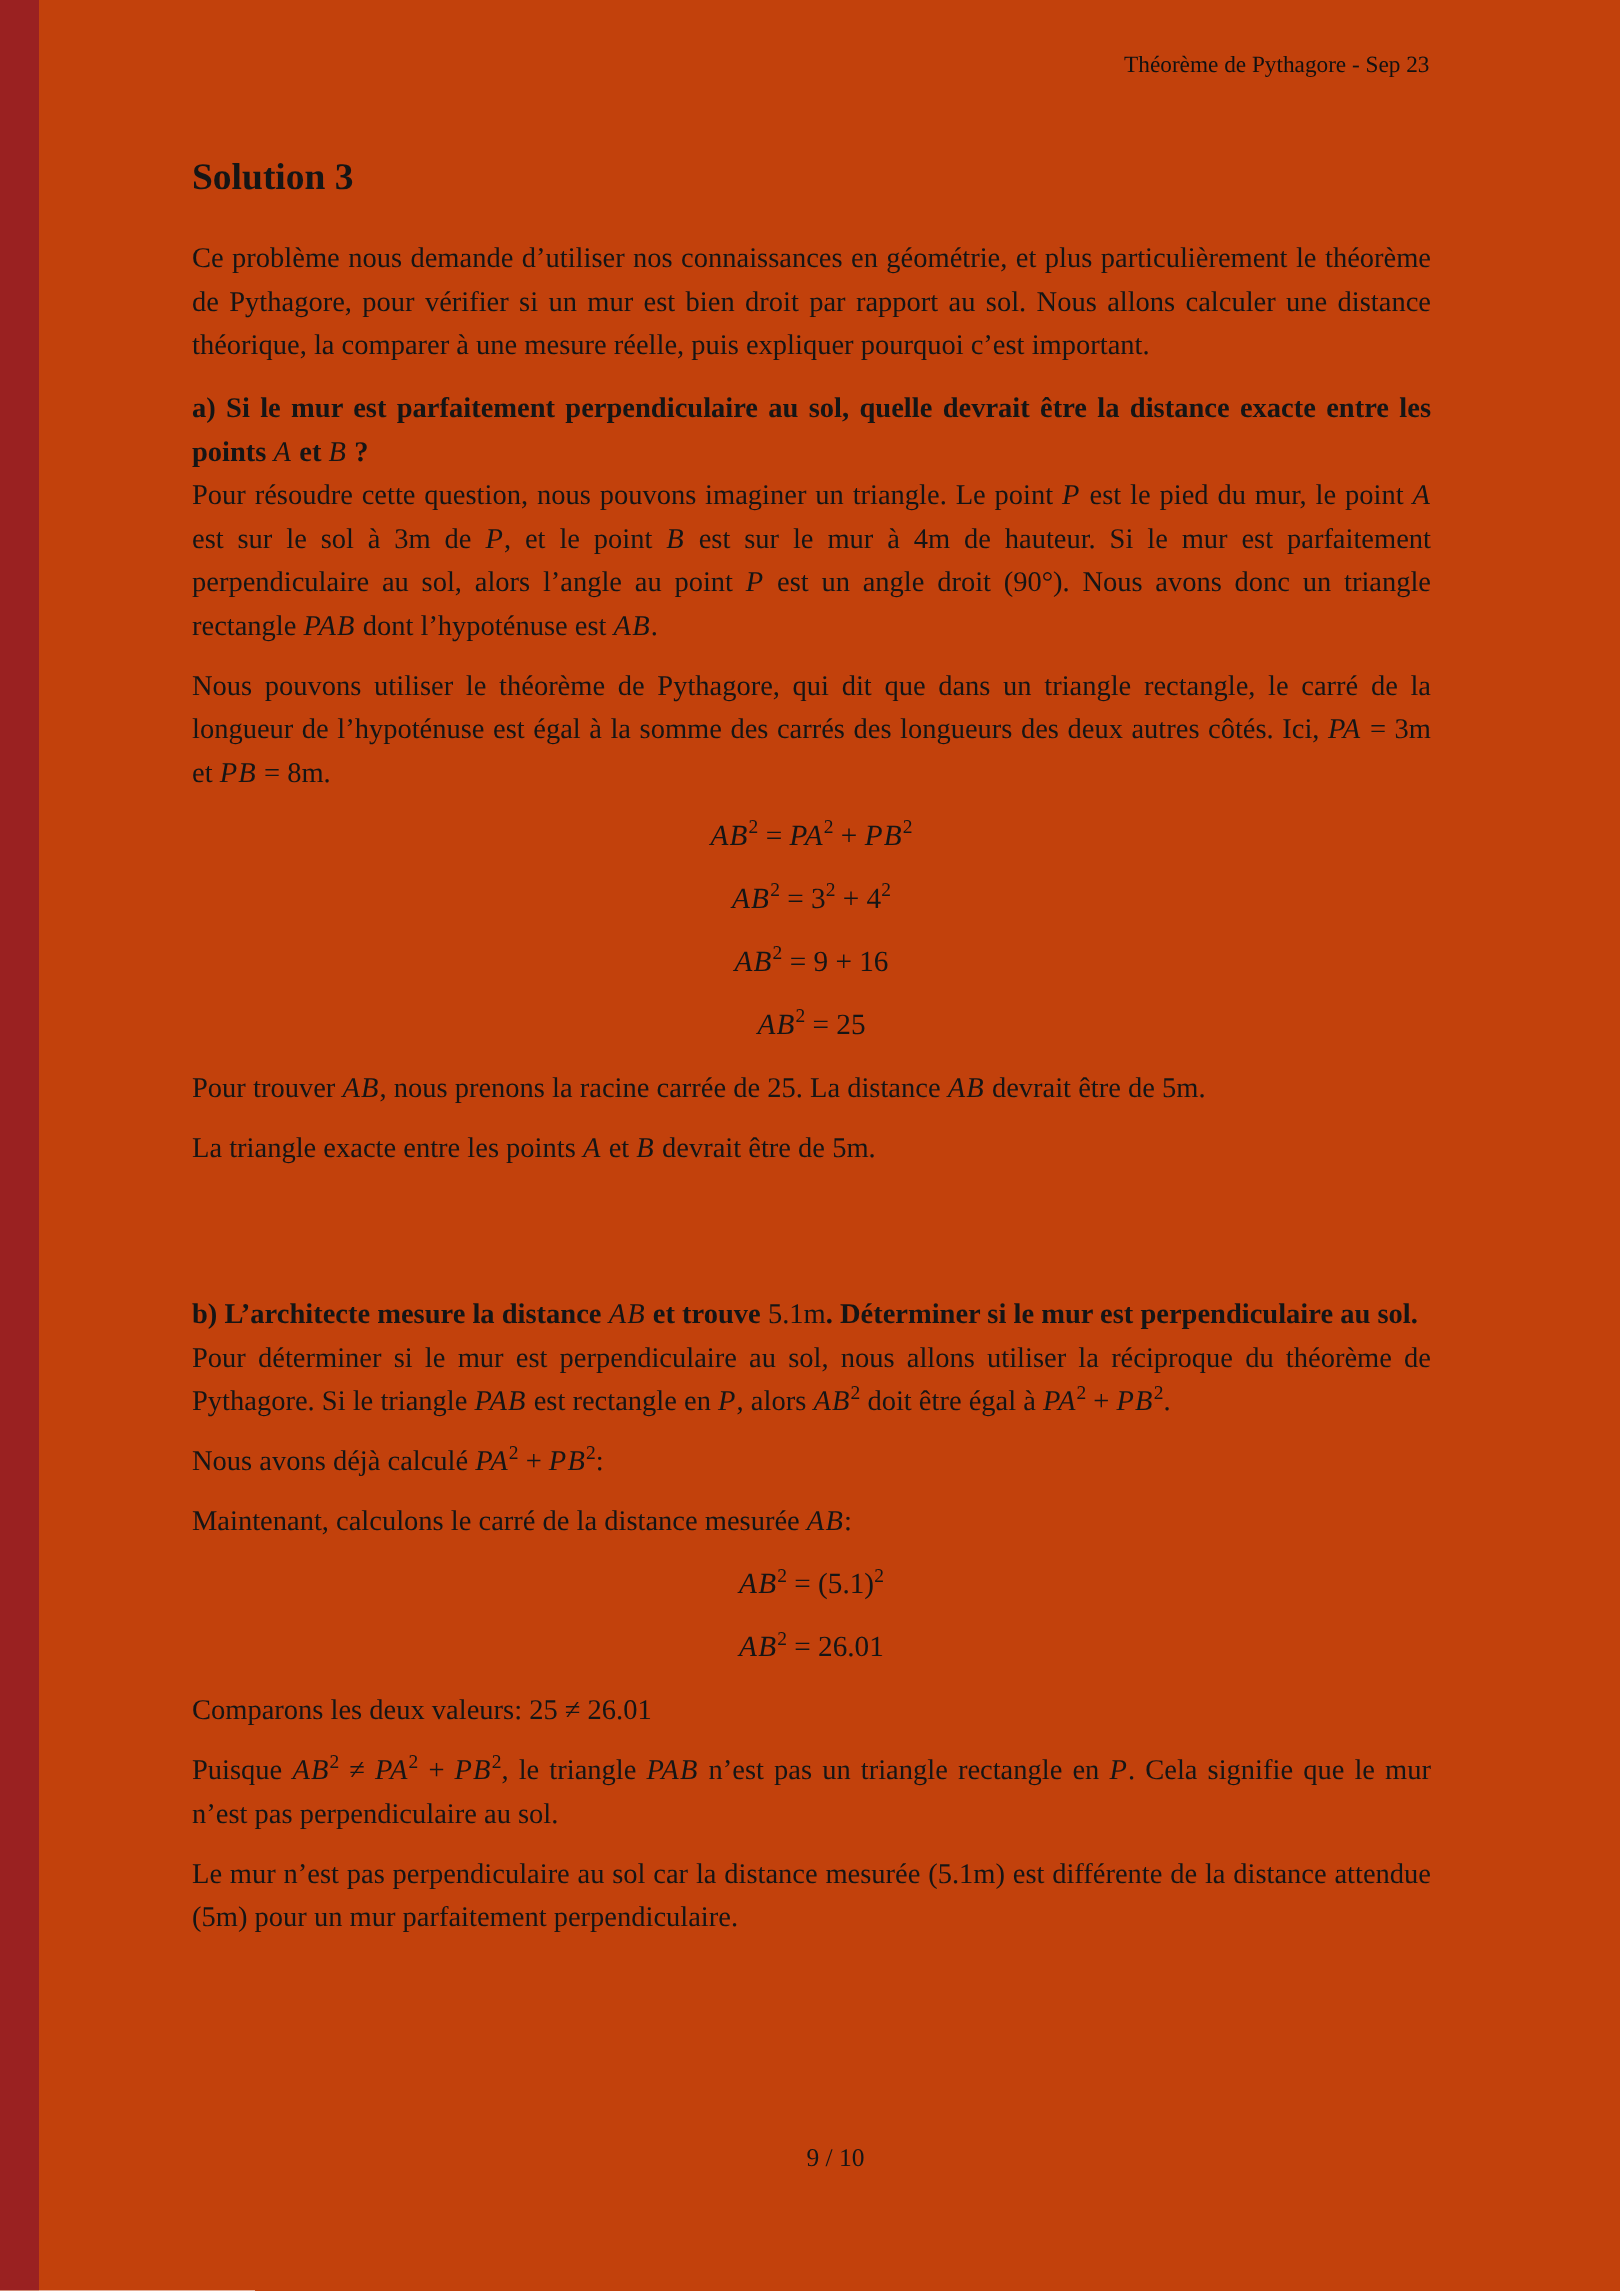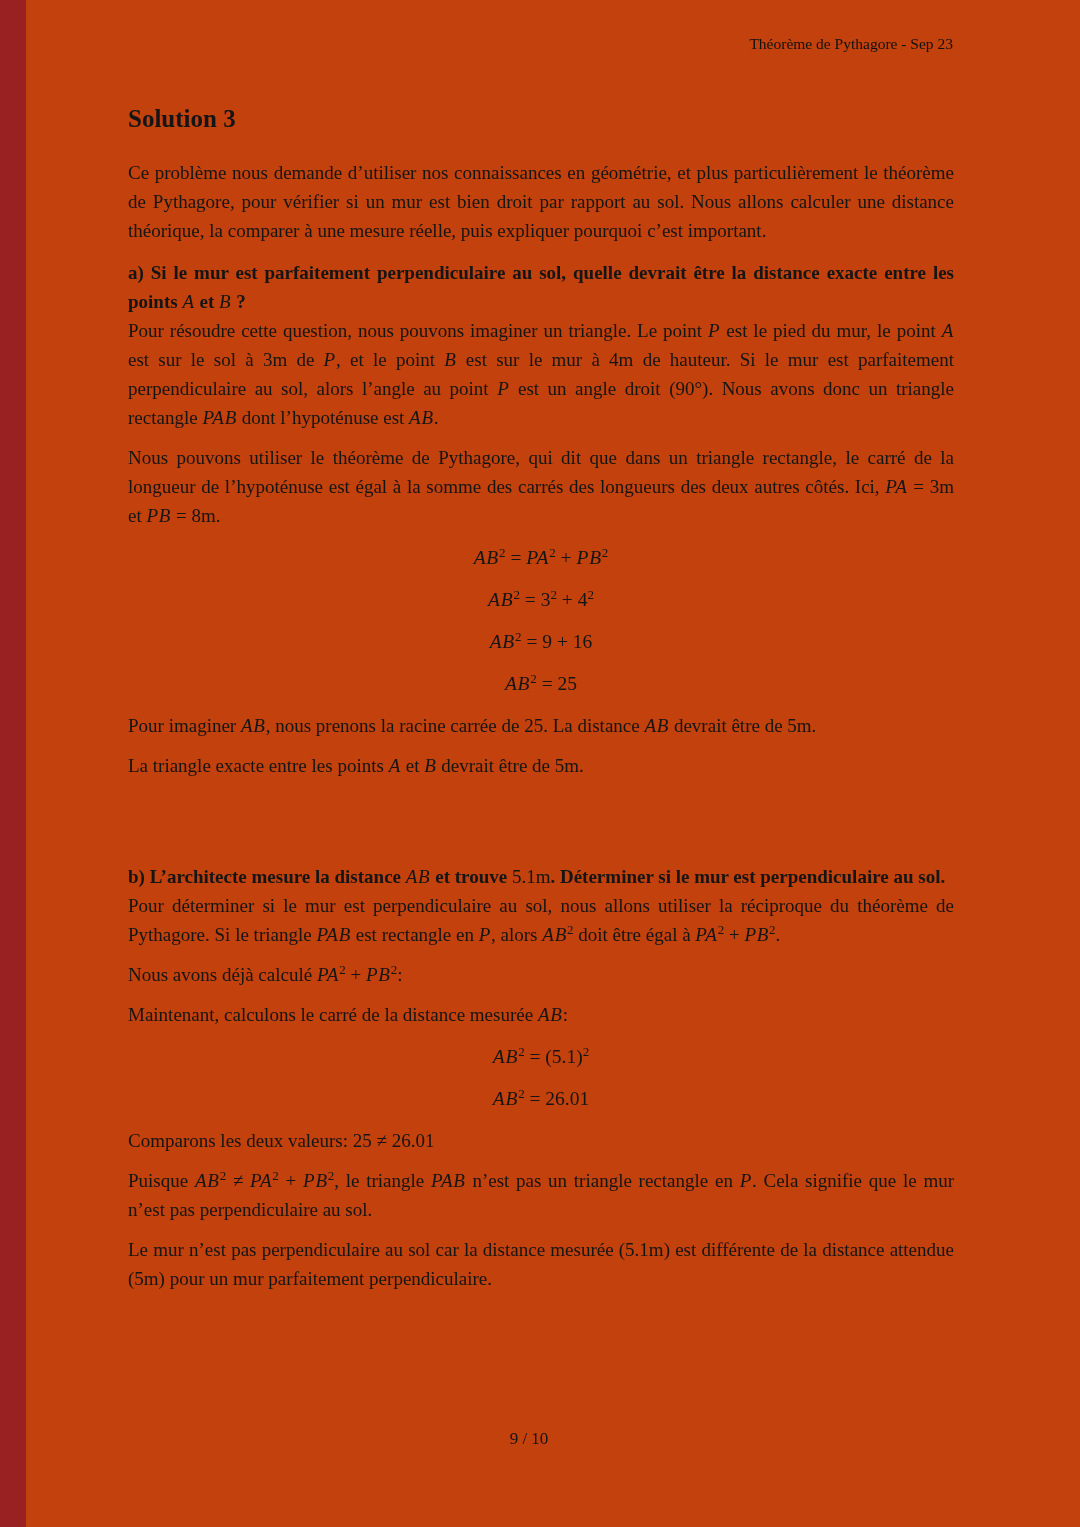--- a/index.html
+++ b/index.html
@@ -41,21 +41,21 @@
   .eq {
     text-align: center;
     margin: 13px 0;
     font-size: 19.5px;
   }
   .s-r { font-style: normal; font-weight: normal; }
   .s-b { font-weight: bold; }
   .s-i { font-style: italic; font-weight: normal; letter-spacing: 0.04em; }
   sup.s-p { font-size: 13px; font-style: normal; font-weight: normal; line-height: 0; }
   .page-number {
-    position: absolute; left: 116px; top: 1428px;
+    position: absolute; left: 144px; top: 1428px;
     width: 826px; text-align: center;
     font-size: 17px; line-height: 22px;
   }
 </style>
 </head>
 <body>
 
 <div class="page">
   <div class="stripe"></div>
 
@@ -68,21 +68,21 @@
 
     <p class="para qheading"><span class="s-b">a) Si le mur est parfaitement perpendiculaire au sol, quelle devrait être la distance exacte entre les points </span><span class="s-i">A</span><span class="s-b"> et </span><span class="s-i">B</span><span class="s-b"> ?</span></p>
     <p class="para"><span class="s-r">Pour résoudre cette question, nous pouvons imaginer un triangle. Le point </span><span class="s-i">P</span><span class="s-r"> est le pied du mur, le point </span><span class="s-i">A</span><span class="s-r"> est sur le sol à 3m de </span><span class="s-i">P</span><span class="s-r">, et le point </span><span class="s-i">B</span><span class="s-r"> est sur le mur à 4m de hauteur. Si le mur est parfaitement perpendiculaire au sol, alors l’angle au point </span><span class="s-i">P</span><span class="s-r"> est un angle droit (90°). Nous avons donc un triangle rectangle </span><span class="s-i">PAB</span><span class="s-r"> dont l’hypoténuse est </span><span class="s-i">AB</span><span class="s-r">.</span></p>
     <p class="para"><span class="s-r">Nous pouvons utiliser le théorème de Pythagore, qui dit que dans un triangle rectangle, le carré de la longueur de l’hypoténuse est égal à la somme des carrés des longueurs des deux autres côtés. Ici, </span><span class="s-i">PA</span><span class="s-r"> = 3m et </span><span class="s-i">PB</span><span class="s-r"> = 8m.</span></p>
 
     <div class="eq"><span class="s-i">AB</span><sup class="s-p">2</sup><span class="s-r"> = </span><span class="s-i">PA</span><sup class="s-p">2</sup><span class="s-r"> + </span><span class="s-i">PB</span><sup class="s-p">2</sup></div>
     <div class="eq"><span class="s-i">AB</span><sup class="s-p">2</sup><span class="s-r"> = 3</span><sup class="s-p">2</sup><span class="s-r"> + 4</span><sup class="s-p">2</sup></div>
     <div class="eq"><span class="s-i">AB</span><sup class="s-p">2</sup><span class="s-r"> = 9 + 16</span></div>
     <div class="eq"><span class="s-i">AB</span><sup class="s-p">2</sup><span class="s-r"> = 25</span></div>
 
-    <p class="para"><span class="s-r">Pour imaginer </span><span class="s-i">AB</span><span class="s-r">, nous prenons la racine carrée de 25. La distance </span><span class="s-i">AB</span><span class="s-r"> devrait être de 5m.</span></p>
+    <p class="para"><span class="s-r">Pour trouver </span><span class="s-i">AB</span><span class="s-r">, nous prenons la racine carrée de 25. La distance </span><span class="s-i">AB</span><span class="s-r"> devrait être de 5m.</span></p>
     <p class="para"><span class="s-r">La triangle exacte entre les points </span><span class="s-i">A</span><span class="s-r"> et </span><span class="s-i">B</span><span class="s-r"> devrait être de 5m.</span></p>
 
     <p class="para qheading sec-b"><span class="s-b">b) L’architecte mesure la distance </span><span class="s-i">AB</span><span class="s-b"> et trouve </span><span class="s-r">5.1m</span><span class="s-b">. Déterminer si le mur est perpendiculaire au sol.</span></p>
     <p class="para"><span class="s-r">Pour déterminer si le mur est perpendiculaire au sol, nous allons utiliser la réciproque du théorème de Pythagore. Si le triangle </span><span class="s-i">PAB</span><span class="s-r"> est rectangle en </span><span class="s-i">P</span><span class="s-r">, alors </span><span class="s-i">AB</span><sup class="s-p">2</sup><span class="s-r"> doit être égal à </span><span class="s-i">PA</span><sup class="s-p">2</sup><span class="s-r"> + </span><span class="s-i">PB</span><sup class="s-p">2</sup><span class="s-r">.</span></p>
     <p class="para"><span class="s-r">Nous avons déjà calculé </span><span class="s-i">PA</span><sup class="s-p">2</sup><span class="s-r"> + </span><span class="s-i">PB</span><sup class="s-p">2</sup><span class="s-r">:</span></p>
 
 
     <p class="para"><span class="s-r">Maintenant, calculons le carré de la distance mesurée </span><span class="s-i">AB</span><span class="s-r">:</span></p>
 
     <div class="eq"><span class="s-i">AB</span><sup class="s-p">2</sup><span class="s-r"> = (5.1)</span><sup class="s-p">2</sup></div>

